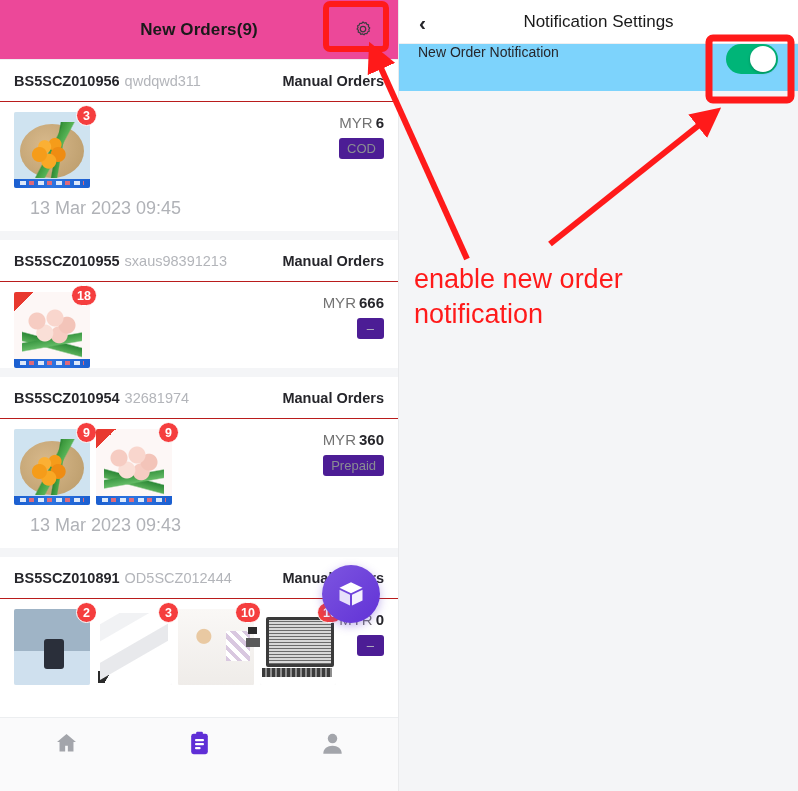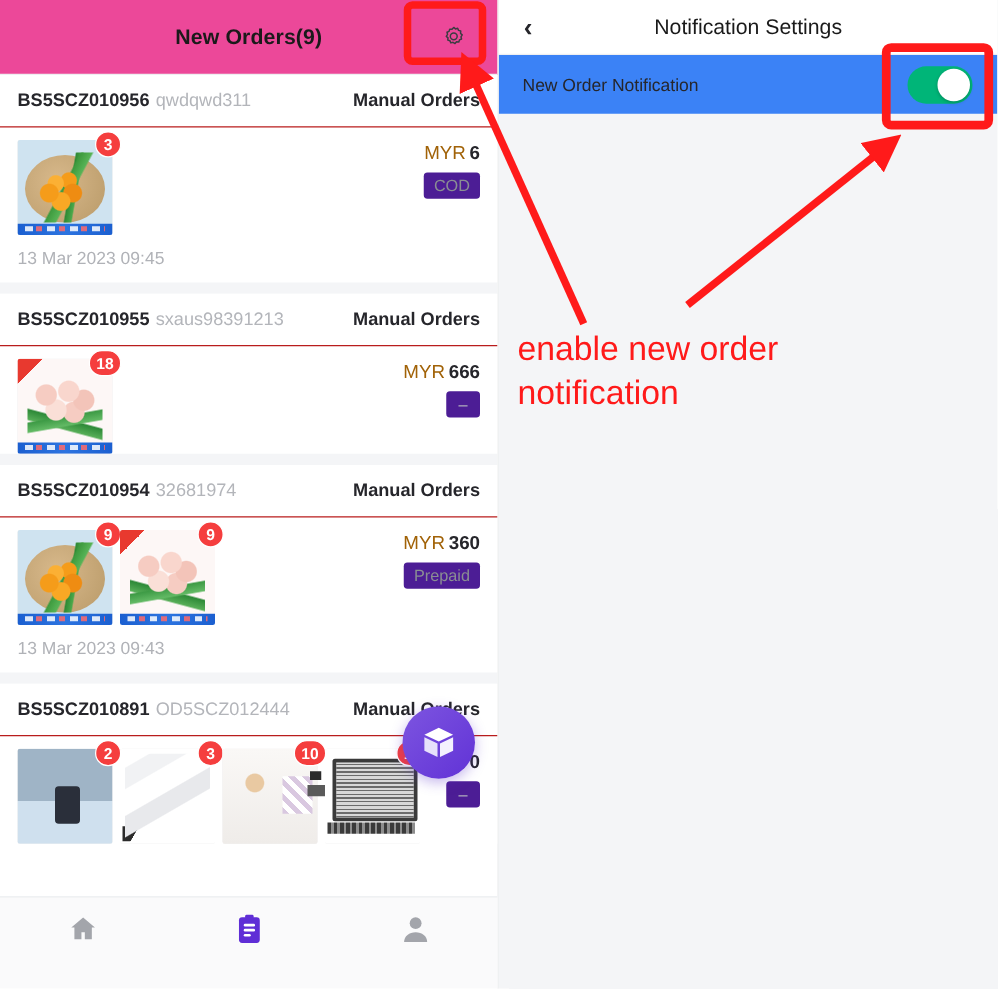--- a/index.html
+++ b/index.html
@@ -51,29 +51,29 @@
   .qty-badge {
     position: absolute; top: -7px; right: -7px;
     min-width: 21px; height: 21px; padding: 0 5px;
     border-radius: 11px; background: #f53e3e; color: #fff;
     font-size: 12.5px; font-weight: bold;
     display: flex; align-items: center; justify-content: center;
     border: 1.5px solid #ffffff;
   }
   .price-col { flex: 0 0 auto; text-align: right; padding-left: 8px; padding-top: 2px; }
   .price-line { font-size: 15px; color: #26262b; white-space: nowrap; }
-  .cur { color: #a16207; font-weight: normal; }
+  .cur { color: #737373; font-weight: normal; }
   .amt { font-weight: bold; margin-left: 3px; }
   .pay-badge {
     display: inline-block; margin-top: 7px;
     background: #4c1d95; color: #8a8d93;
     font-size: 13px; padding: 3px 8px; border-radius: 3px;
   }
   .pay-badge.dash { color: #b9bbc0; padding: 3px 10px; }
-  .order-date { font-size: 14px; color: #b0b2b7; padding: 10px 14px 12px 14px; }
+  .order-date { font-size: 18px; color: #b0b2b7; padding: 10px 14px 12px 14px; margin-left: 16px; }
 
   
   .banner {
     position: absolute; left: 0; right: 0; bottom: 0; height: 9px;
     background: linear-gradient(90deg,#1b5fd0 0%, #2d74e0 50%, #1b5fd0 100%);
   }
   .banner::after {
     content:""; position:absolute; left:6px; right:6px; top:2px; height:4px;
     background: repeating-linear-gradient(90deg,#fff 0 6px, transparent 6px 9px, #ff6a6a 9px 14px, transparent 14px 18px);
     opacity:.85;
@@ -170,21 +170,21 @@
     background: #f4f5f7; overflow: hidden;
   }
   .rp-header {
     height: 44px; background: #fff; display: flex; align-items: center;
     justify-content: center; position: relative; border-bottom: 1px solid #eeeff1;
   }
   .rp-back { position: absolute; left: 20px; top: 50%; transform: translateY(-50%);
     font-size: 21px; color: #26262b; font-weight: bold; line-height: 1; }
   .rp-title { font-size: 17px; color: #1a1a1a; }
   .setting-row {
-    height: 47px; background: #3b82f6; display: flex; align-items: center;
+    height: 47px; background: #7dd3fc; display: flex; align-items: flex-start;
     justify-content: space-between; padding: 0 20px 0 19px;
   }
   .setting-label { font-size: 14px; color: #26262b; }
   .toggle {
     width: 52px; height: 30px; border-radius: 15px; background: #00b578;
     position: relative; flex: 0 0 auto;
   }
   .toggle-knob {
     position: absolute; top: 2px; right: 2px; width: 26px; height: 26px;
     border-radius: 50%; background: #fff; box-shadow: 0 1px 3px rgba(0,0,0,.25);

